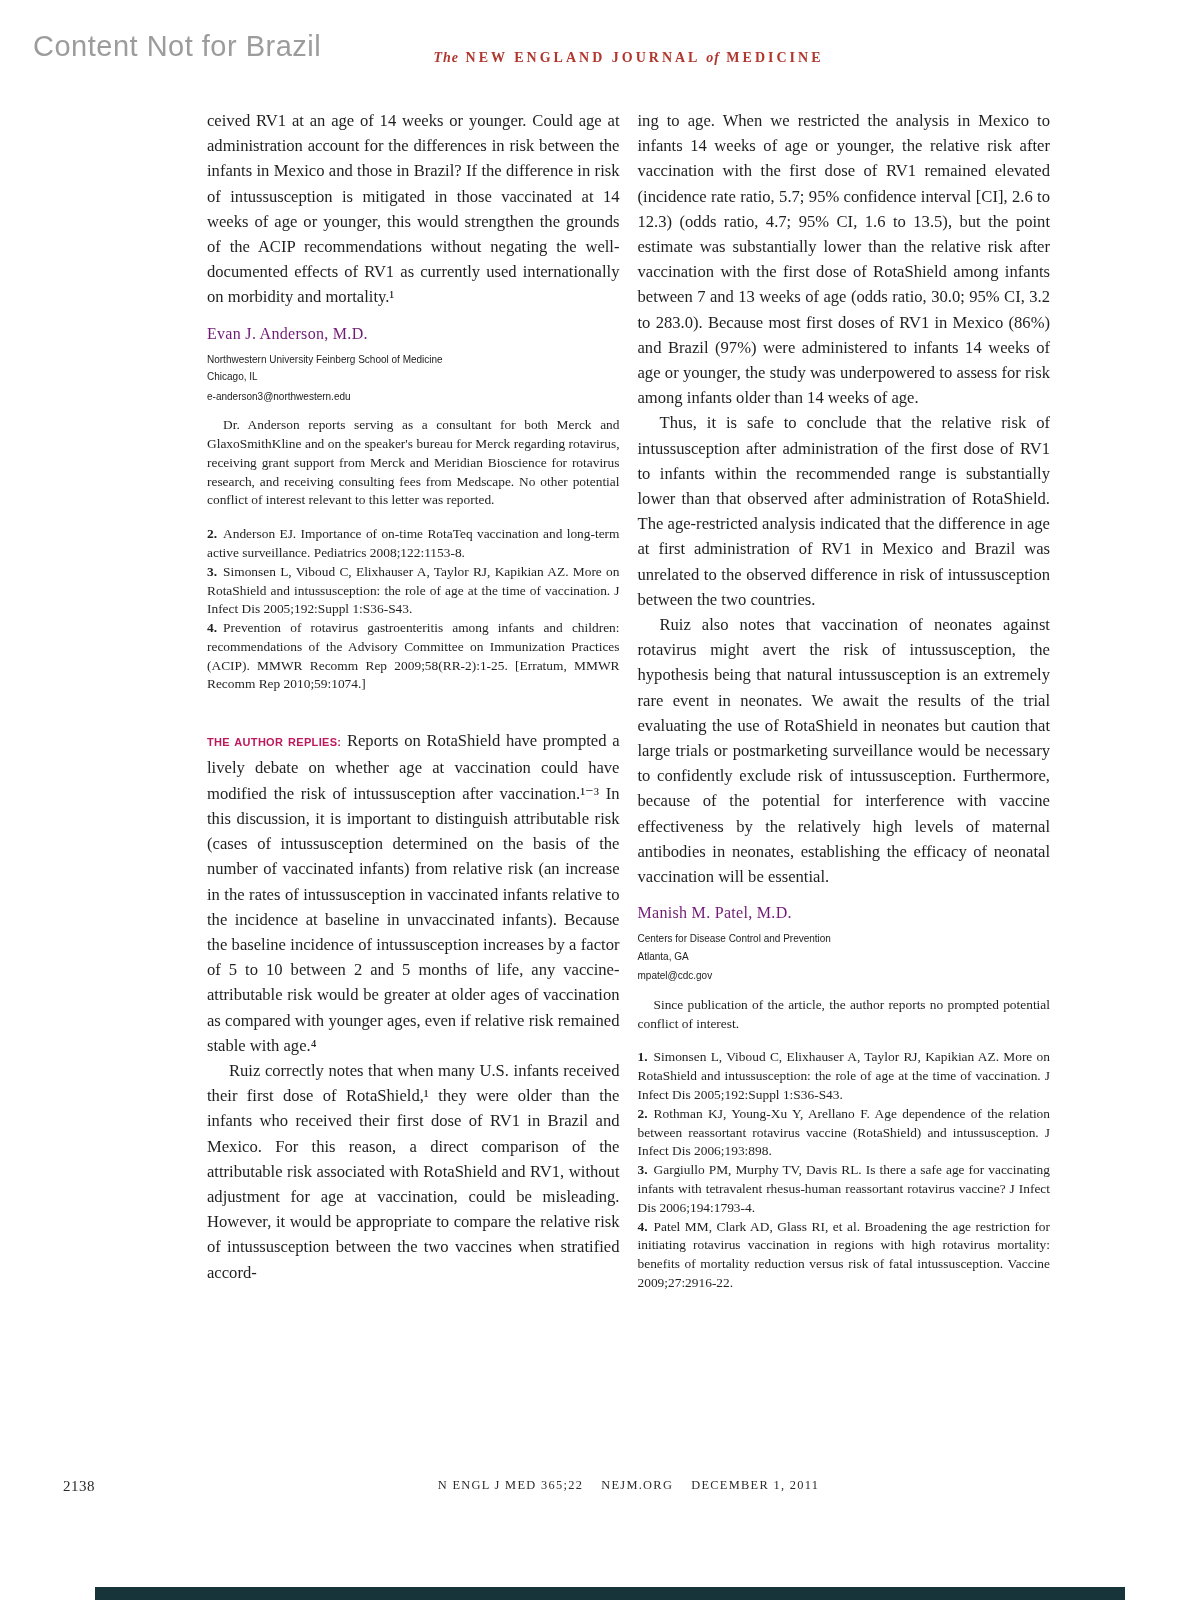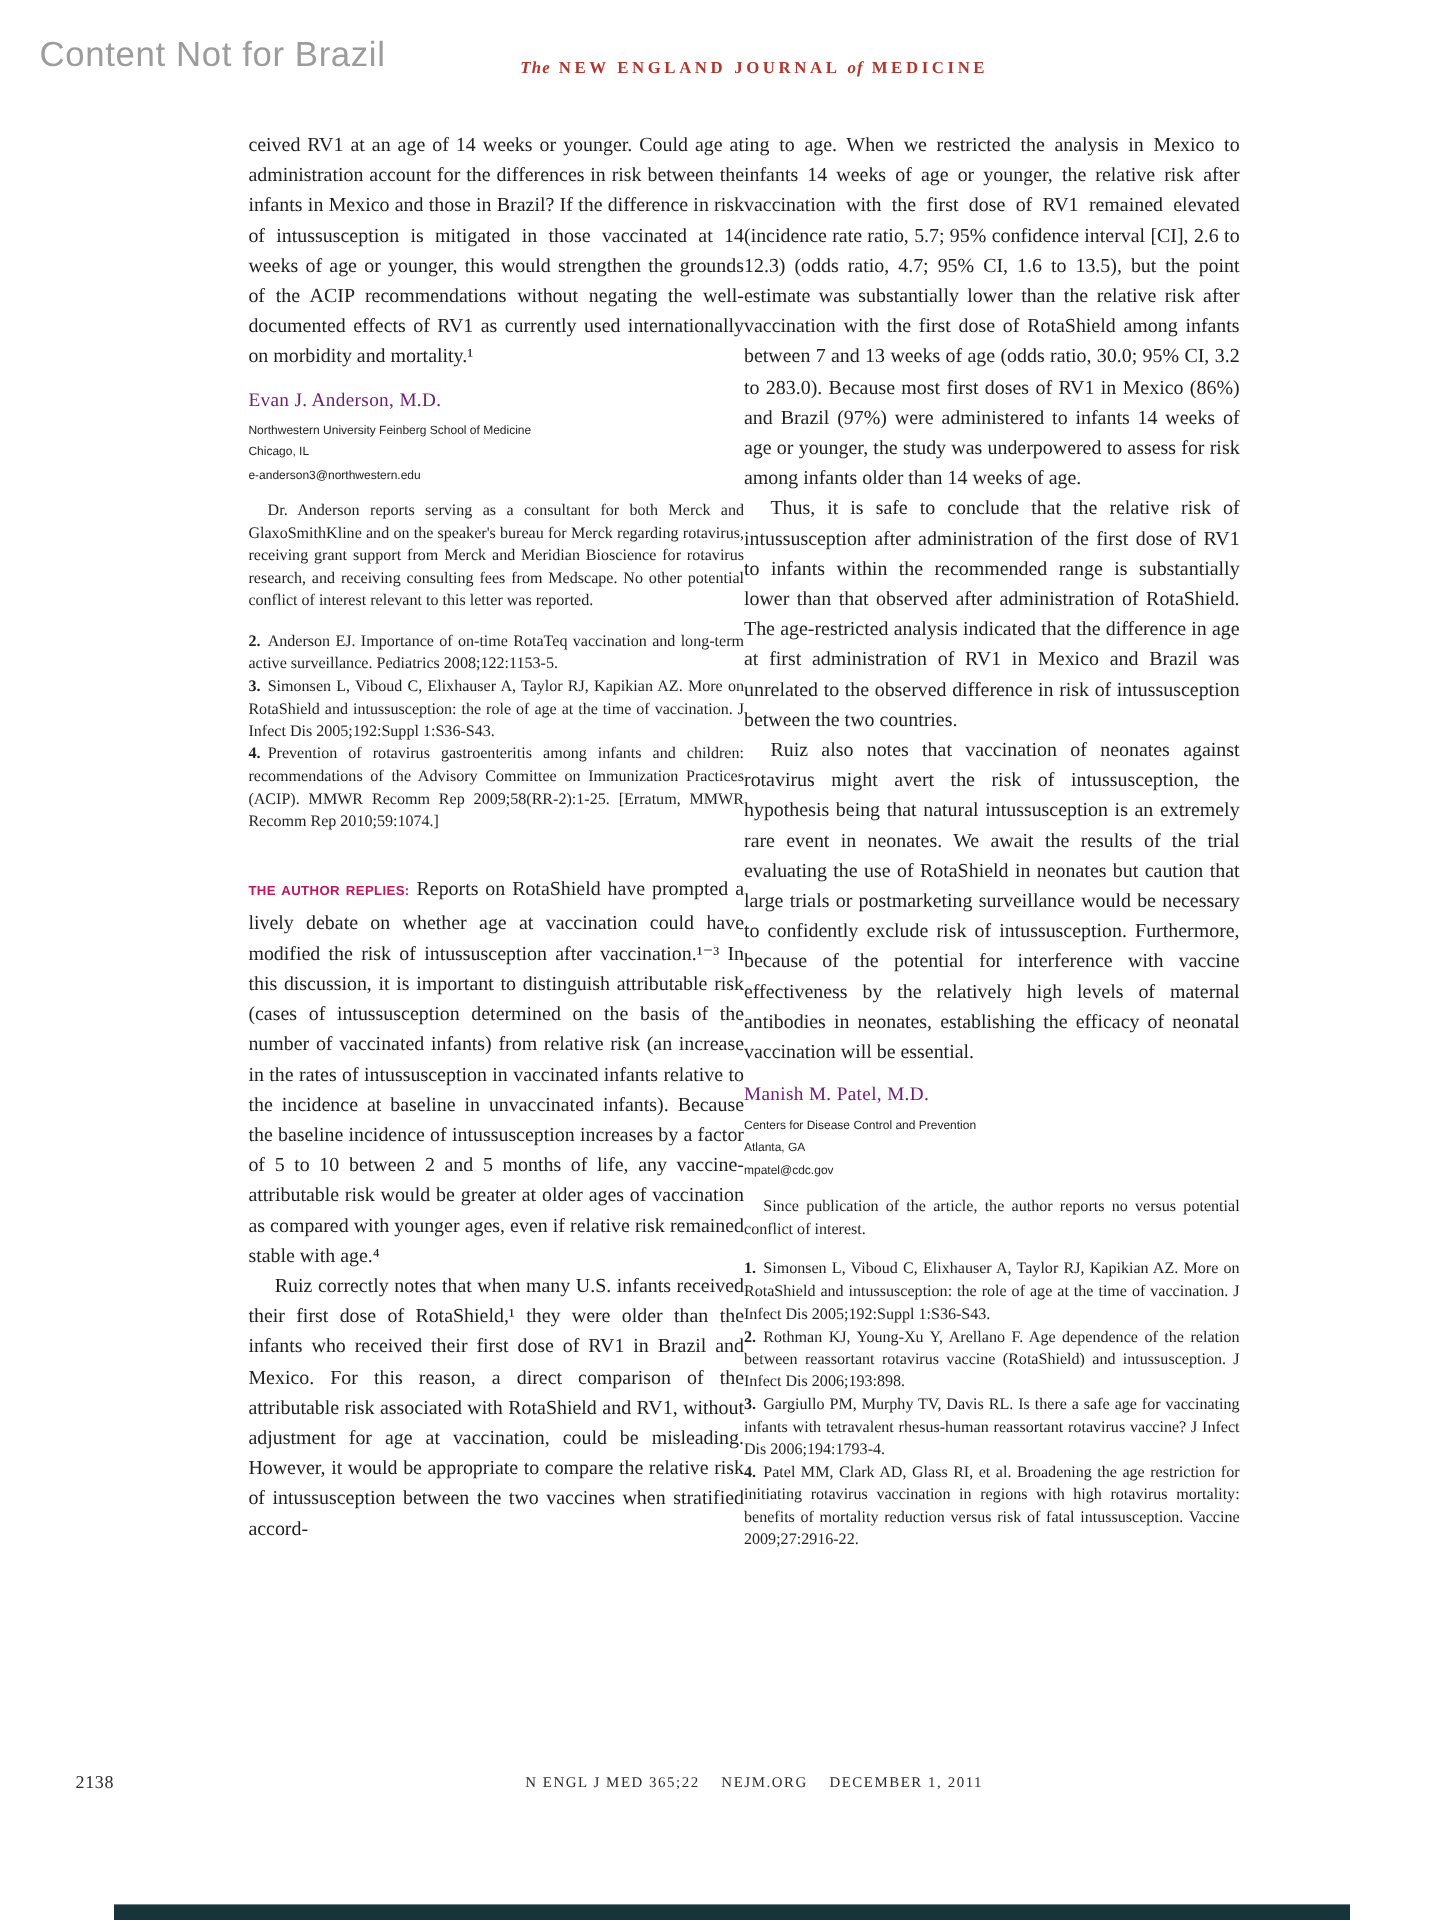--- a/index.html
+++ b/index.html
@@ -18,21 +18,21 @@
   }
   .masthead {
     position:absolute; top:50px; left:207px; width:843px;
     text-align:center; color:#b0362e;
     font-size:14px; font-weight:bold; letter-spacing:3px;
     white-space:nowrap;
   }
   .masthead .mh-it { font-style:italic; letter-spacing:1px; font-weight:bold; }
   .content {
     position:absolute; top:108px; left:207px; width:843px;
-    display:flex; 
+    display:flex; gap:18px;
   }
   .col { width:413px; }
   p.body {
     font-size:16.6px; line-height:25.2px;
     text-align:justify; margin:0;
   }
   p.indent { text-indent:22px; }
   .author-name {
     font-family:Liberation Serif, serif;
     color:#701a75; font-size:16px;
@@ -96,40 +96,40 @@
     <p class="body">ceived RV1 at an age of 14 weeks or younger. Could age at administration account for the differences in risk between the infants in Mexico and those in Brazil? If the difference in risk of intussusception is mitigated in those vaccinated at 14 weeks of age or younger, this would strengthen the grounds of the ACIP recommendations without negating the well-documented effects of RV1 as currently used internationally on morbidity and mortality.¹</p>
 
     <div class="author-name">Evan J. Anderson, M.D.</div>
     <div class="affil">Northwestern University Feinberg School of Medicine</div>
     <div class="affil">Chicago, IL</div>
     <div class="affil affil-email">e-anderson3@northwestern.edu</div>
 
     <p class="small disclosure">Dr. Anderson reports serving as a consultant for both Merck and GlaxoSmithKline and on the speaker's bureau for Merck regarding rotavirus, receiving grant support from Merck and Meridian Bioscience for rotavirus research, and receiving consulting fees from Medscape. No other potential conflict of interest relevant to this letter was reported.</p>
 
     <div class="refs">
-      <p class="ref"><span class="num">2.</span><span>Anderson EJ. Importance of on-time RotaTeq vaccination and long-term active surveillance. Pediatrics 2008;122:1153-5.</span></p>
+      <p class="ref"><span class="num">2.</span><span>Anderson EJ. Importance of on-time RotaTeq vaccination and long-term active surveillance. Pediatrics 2008;122:1153-8.</span></p>
       <p class="ref"><span class="num">3.</span><span>Simonsen L, Viboud C, Elixhauser A, Taylor RJ, Kapikian AZ. More on RotaShield and intussusception: the role of age at the time of vaccination. J Infect Dis 2005;192:Suppl 1:S36-S43.</span></p>
       <p class="ref"><span class="num">4.</span><span>Prevention of rotavirus gastroenteritis among infants and children: recommendations of the Advisory Committee on Immunization Practices (ACIP). MMWR Recomm Rep 2009;58(RR-2):1-25. [Erratum, MMWR Recomm Rep 2010;59:1074.]</span></p>
     </div>
 
     <p class="body reply"><span class="reply-label">THE AUTHOR REPLIES:</span><span> Reports on RotaShield have prompted a lively debate on whether age at vaccination could have modified the risk of intussusception after vaccination.¹⁻³ In this discussion, it is important to distinguish attributable risk (cases of intussusception determined on the basis of the number of vaccinated infants) from relative risk (an increase in the rates of intussusception in vaccinated infants relative to the incidence at baseline in unvaccinated infants). Because the baseline incidence of intussusception increases by a factor of 5 to 10 between 2 and 5 months of life, any vaccine-attributable risk would be greater at older ages of vaccination as compared with younger ages, even if relative risk remained stable with age.⁴</span></p>
     <p class="body indent">Ruiz correctly notes that when many U.S. infants received their first dose of RotaShield,¹ they were older than the infants who received their first dose of RV1 in Brazil and Mexico. For this reason, a direct comparison of the attributable risk associated with RotaShield and RV1, without adjustment for age at vaccination, could be misleading. However, it would be appropriate to compare the relative risk of intussusception between the two vaccines when stratified accord-</p>
   </div>
 
   <div class="col">
     <p class="body">ing to age. When we restricted the analysis in Mexico to infants 14 weeks of age or younger, the relative risk after vaccination with the first dose of RV1 remained elevated (incidence rate ratio, 5.7; 95% confidence interval [CI], 2.6 to 12.3) (odds ratio, 4.7; 95% CI, 1.6 to 13.5), but the point estimate was substantially lower than the relative risk after vaccination with the first dose of RotaShield among infants between 7 and 13 weeks of age (odds ratio, 30.0; 95% CI, 3.2 to 283.0). Because most first doses of RV1 in Mexico (86%) and Brazil (97%) were administered to infants 14 weeks of age or younger, the study was underpowered to assess for risk among infants older than 14 weeks of age.</p>
     <p class="body indent">Thus, it is safe to conclude that the relative risk of intussusception after administration of the first dose of RV1 to infants within the recommended range is substantially lower than that observed after administration of RotaShield. The age-restricted analysis indicated that the difference in age at first administration of RV1 in Mexico and Brazil was unrelated to the observed difference in risk of intussusception between the two countries.</p>
     <p class="body indent">Ruiz also notes that vaccination of neonates against rotavirus might avert the risk of intussusception, the hypothesis being that natural intussusception is an extremely rare event in neonates. We await the results of the trial evaluating the use of RotaShield in neonates but caution that large trials or postmarketing surveillance would be necessary to confidently exclude risk of intussusception. Furthermore, because of the potential for interference with vaccine effectiveness by the relatively high levels of maternal antibodies in neonates, establishing the efficacy of neonatal vaccination will be essential.</p>
 
     <div class="author-name">Manish M. Patel, M.D.</div>
     <div class="affil">Centers for Disease Control and Prevention</div>
     <div class="affil">Atlanta, GA</div>
     <div class="affil affil-email">mpatel@cdc.gov</div>
 
-    <p class="small disclosure">Since publication of the article, the author reports no versus potential conflict of interest.</p>
+    <p class="small disclosure">Since publication of the article, the author reports no prompted potential conflict of interest.</p>
 
     <div class="refs">
       <p class="ref"><span class="num">1.</span><span>Simonsen L, Viboud C, Elixhauser A, Taylor RJ, Kapikian AZ. More on RotaShield and intussusception: the role of age at the time of vaccination. J Infect Dis 2005;192:Suppl 1:S36-S43.</span></p>
       <p class="ref"><span class="num">2.</span><span>Rothman KJ, Young-Xu Y, Arellano F. Age dependence of the relation between reassortant rotavirus vaccine (RotaShield) and intussusception. J Infect Dis 2006;193:898.</span></p>
       <p class="ref"><span class="num">3.</span><span>Gargiullo PM, Murphy TV, Davis RL. Is there a safe age for vaccinating infants with tetravalent rhesus-human reassortant rotavirus vaccine? J Infect Dis 2006;194:1793-4.</span></p>
       <p class="ref"><span class="num">4.</span><span>Patel MM, Clark AD, Glass RI, et al. Broadening the age restriction for initiating rotavirus vaccination in regions with high rotavirus mortality: benefits of mortality reduction versus risk of fatal intussusception. Vaccine 2009;27:2916-22.</span></p>
     </div>
   </div>
 
 </div>

